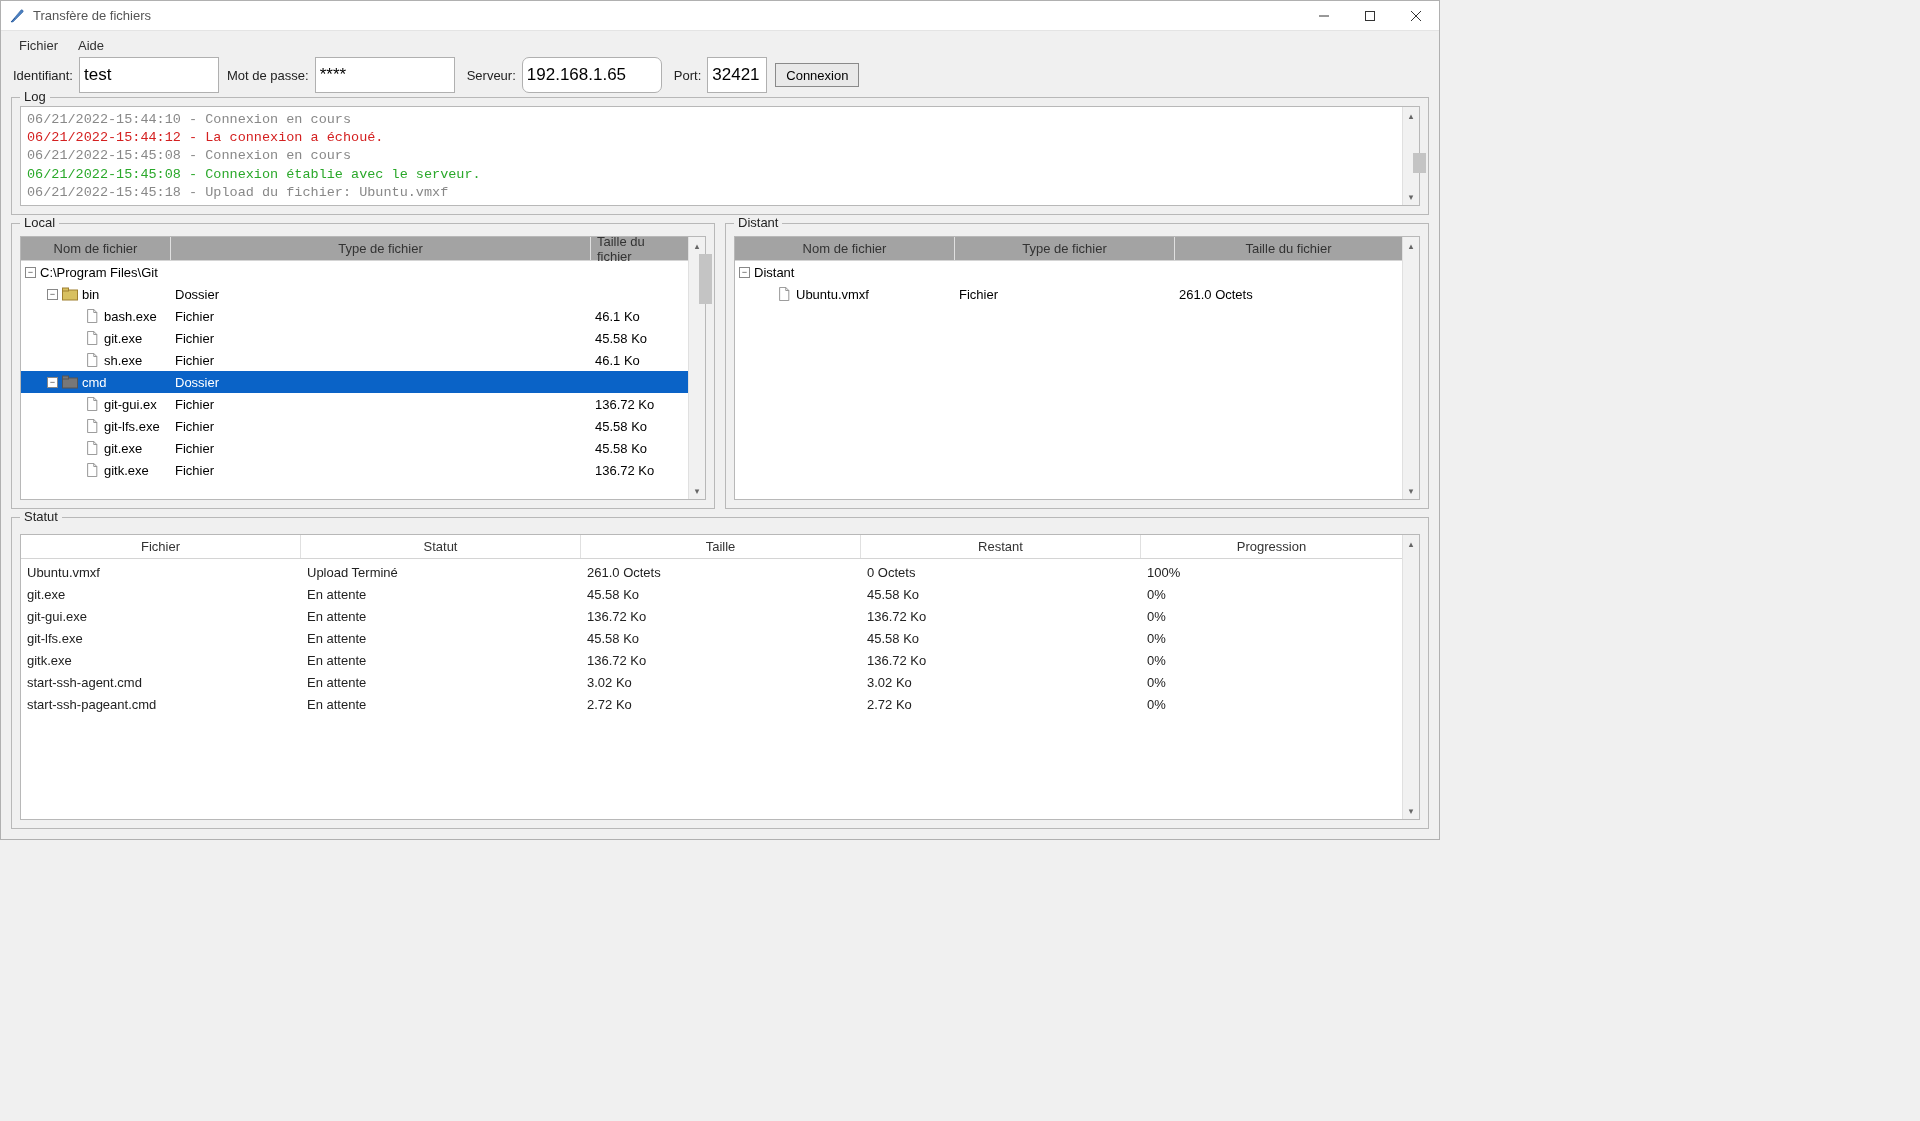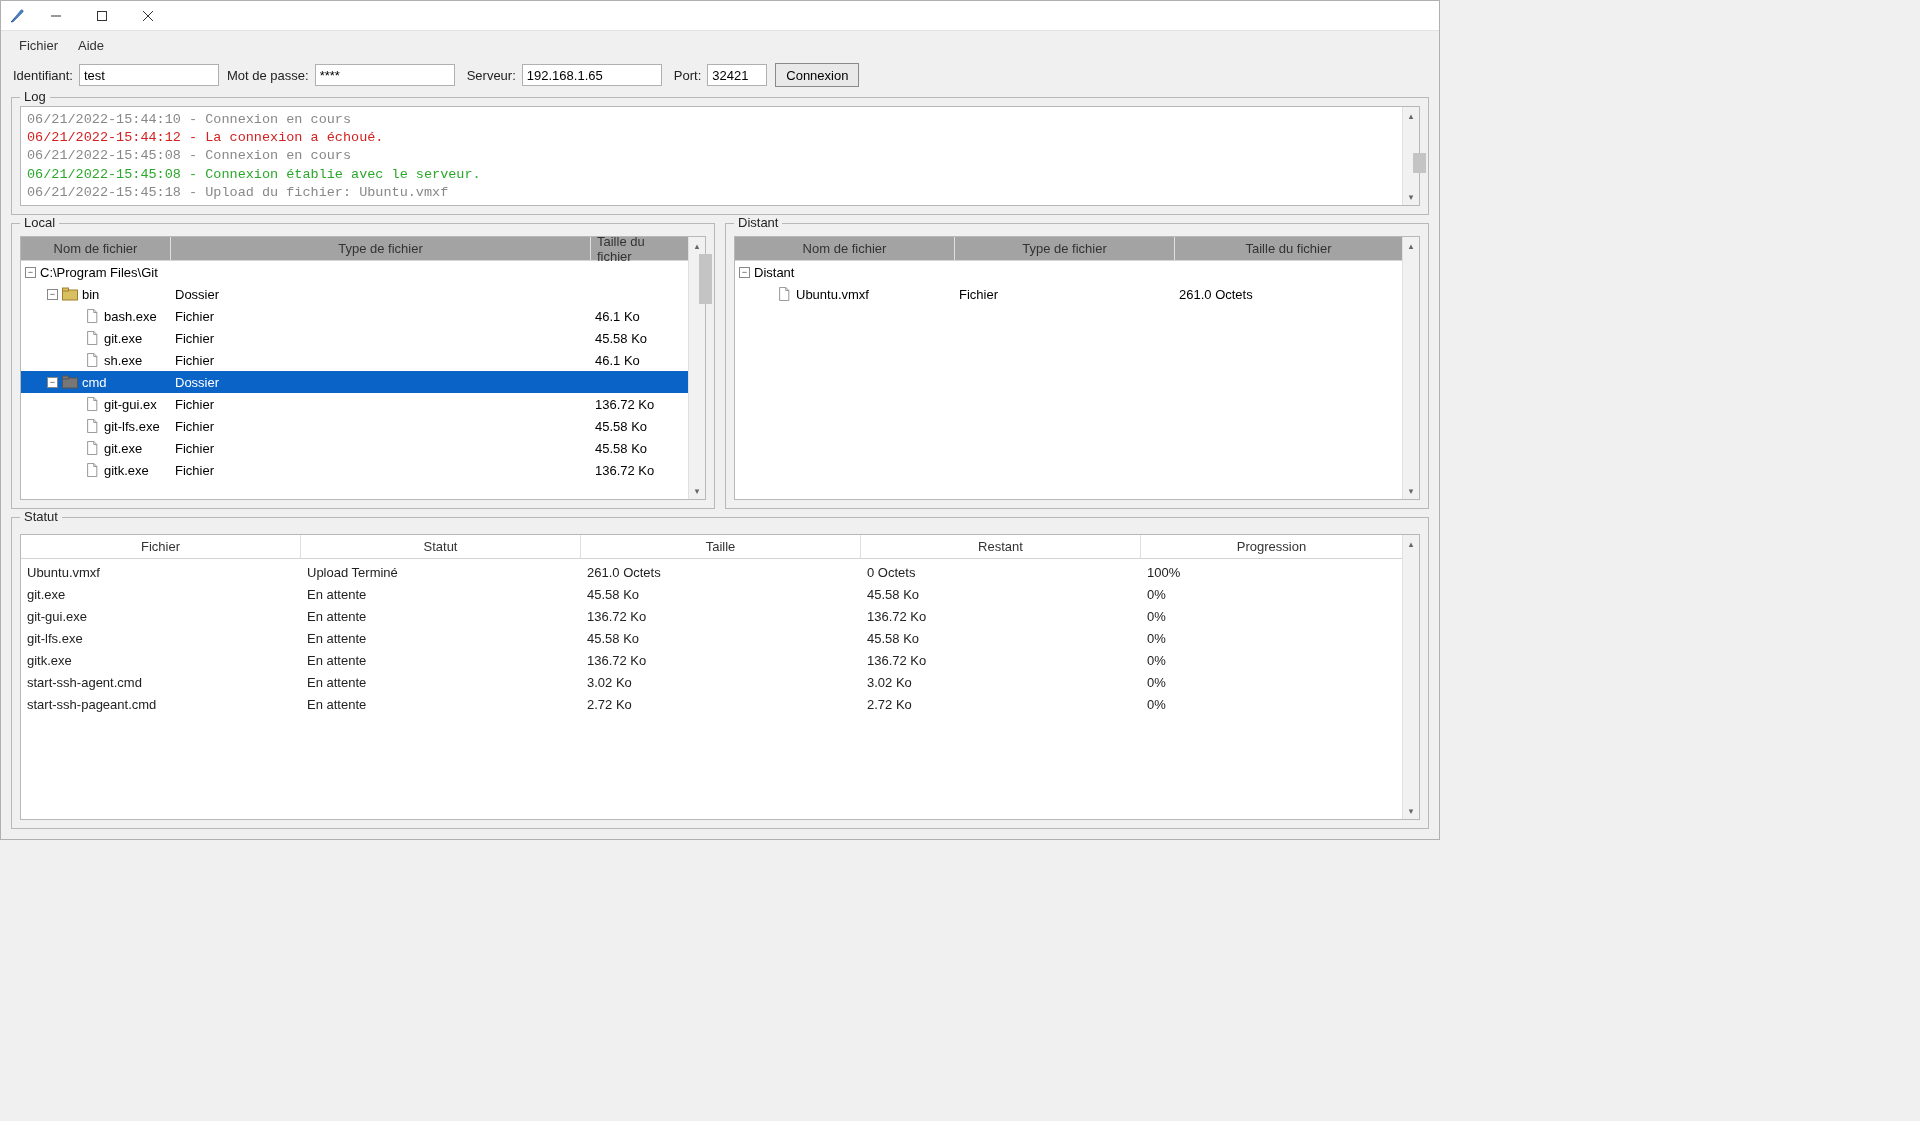--- a/index.html
+++ b/index.html
@@ -57,25 +57,25 @@
   .connbar {
     height: 32px;
     display: flex;
     align-items: center;
     padding: 0 12px;
     gap: 4px;
   }
   .connbar label { color: #222; margin-right: 2px; }
   .connbar input[type="text"], .connbar input[type="password"] {
     border: 1px solid #b0b0b0;
-    height: 22px;
+    height: 36px;
     padding: 0 4px;
     background: #fff;
     font-family: inherit;
-    font-size: 13px;
+    font-size: 17px;
   }
   .connbar button {
     height: 24px;
     padding: 0 10px;
     border: 1px solid #8a8a8a;
     background: #e9e9e9;
     font-family: inherit;
     font-size: 13px;
     cursor: pointer;
   }
@@ -245,20 +245,21 @@
 </head>
 <body>
 
 <div class="window">
 
   <div class="titlebar">
     <svg class="titlebar-icon" viewBox="0 0 16 16">
       <path d="M2 14 L12 2 C13 1 15 3 14 4 L4 14 Z" fill="#4a7fbf" stroke="#2a5a9a" stroke-width="0.5"></path>
       <path d="M2 14 L6 10" stroke="#2a5a9a" stroke-width="1"></path>
     </svg>
+    <div class="titlebar-title">Transfère de fichiers</div>
     <div class="titlebar-buttons">
       <div class="titlebar-btn">
         <svg width="10" height="10">
             <line x1="0" y1="5" x2="10" y2="5" stroke="#333" stroke-width="1"></line>
           </svg>
       </div>
       <div class="titlebar-btn">
         <svg width="10" height="10">
             <rect x="0.5" y="0.5" width="9" height="9" fill="none" stroke="#333" stroke-width="1"></rect>
           </svg>
@@ -276,21 +277,21 @@
     <div class="menu-item">Fichier</div>
     <div class="menu-item">Aide</div>
   </div>
 
   <div class="connbar">
     <label>Identifiant:</label>
     <input type="text" style="width: 140px;" value="test">
     <label style="margin-left:4px">Mot de passe:</label>
     <input type="text" style="width: 140px;" value="****">
     <label style="margin-left:8px">Serveur:</label>
-    <input type="text" style="width: 140px;" value="192.168.1.65">
+    <input type="text" style="width: 140px; border-radius: 7px;" value="192.168.1.65">
     <label style="margin-left:8px">Port:</label>
     <input type="text" style="width: 60px;" value="32421">
     <button style="margin-left:4px">Connexion</button>
   </div>
 
   <div class="groupbox log-outer">
     <span class="groupbox-legend">Log</span>
     <div class="log-inner">
       <div class="log-content" id="log-content"><div class="">06/21/2022-15:44:10 - Connexion en cours</div><div class="log-line-red">06/21/2022-15:44:12 - La connexion a échoué.</div><div class="">06/21/2022-15:45:08 - Connexion en cours</div><div class="log-line-green">06/21/2022-15:45:08 - Connexion établie avec le serveur.</div><div class="">06/21/2022-15:45:18 - Upload du fichier: Ubuntu.vmxf</div></div>
       <div class="scrollbar-v">

